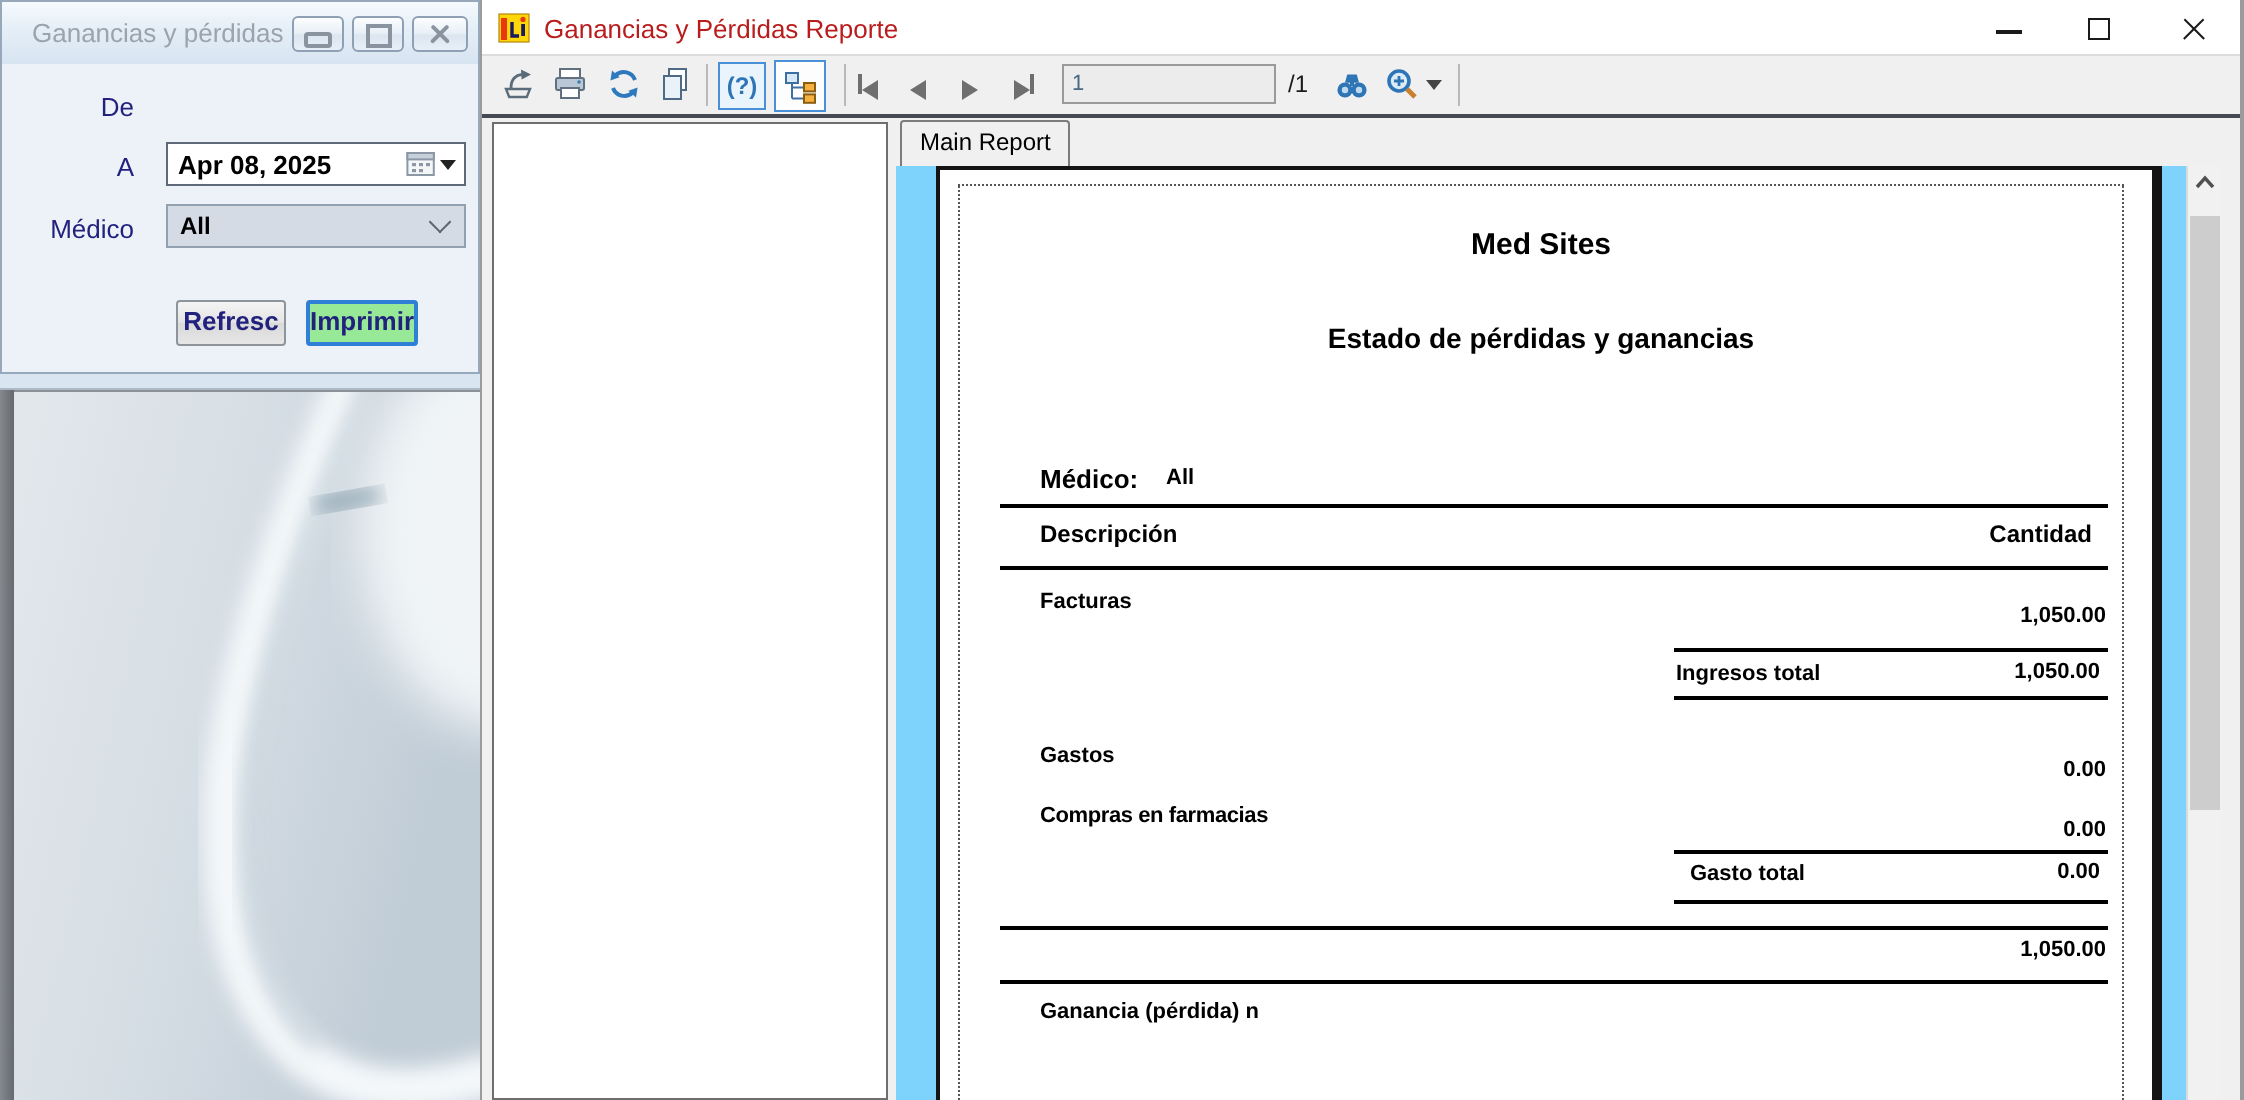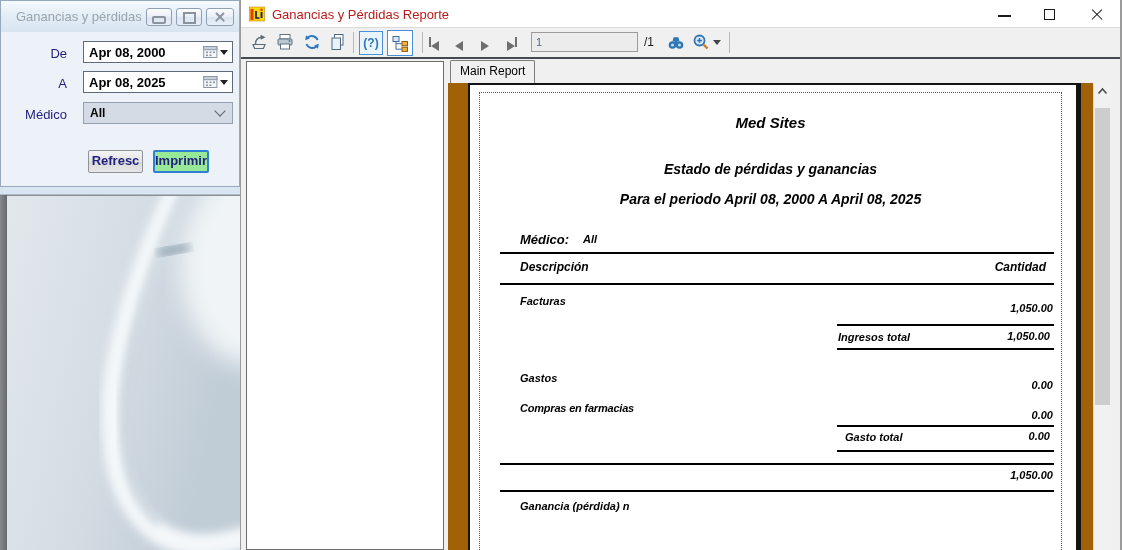--- a/index.html
+++ b/index.html
@@ -68,21 +68,21 @@
   .brand-wrap{position:absolute;right:11px;top:0;height:100%;display:flex;align-items:center;gap:7px;}
   .brand{font-size:11px;font-weight:bold;letter-spacing:.4px;color:#8F8F8F;}
   .dismiss{width:13px;height:13px;border:1px solid #A5A5A5;background:#F2F2F2;position:relative;box-sizing:border-box;}
   .dismiss i{position:absolute;left:2px;top:5px;width:7px;height:1.3px;background:#8A8A8A;}
   .dismiss i:first-child{transform:rotate(45deg);} .dismiss i:last-child{transform:rotate(-45deg);}
 
   .content{position:absolute;left:0;top:59px;right:0;bottom:0;background:#F0F0F0;}
   .grouptree{position:absolute;left:5px;top:2px;width:198px;bottom:0;background:#fff;border:1px solid #6E6E6E;box-sizing:border-box;}
   .tab{position:absolute;left:209px;top:1px;height:23px;box-sizing:border-box;padding:0 9px;background:#F0F0F0;
        border:1px solid #7C7C7C;border-bottom:none;border-radius:2px 2px 0 0;font-size:12px;line-height:21px;color:#000;}
-  .viewer{position:absolute;left:207px;top:24px;right:9px;bottom:0;background:#a16207;overflow:hidden;font-style:italic;}
+  .viewer{position:absolute;left:207px;top:24px;right:9px;bottom:0;background:#7dd3fc;overflow:hidden;}
   .page{position:absolute;left:20px;top:0;width:606px;bottom:-4px;background:#fff;
         border-left:2px solid #141414;border-right:5px solid #141414;border-top:2px solid #141414;}
   .dotted{position:absolute;left:9px;top:7px;width:583px;height:800px;border:1px dotted #555;box-sizing:border-box;}
   .rpt{position:absolute;color:#000;white-space:nowrap;}
   .rpt-center{left:9px;width:583px;text-align:center;}
   .rule{position:absolute;height:2px;background:#000;}
   .scrollbar{position:absolute;right:0;top:0;width:18px;bottom:0;background:#F1F1F1;border-left:1px solid #DADADA;box-sizing:border-box;}
   .sb-up{position:absolute;left:0;top:0;width:17px;height:17px;}
   .sb-thumb{position:absolute;left:1px;top:25px;width:15px;height:297px;background:#CDCDCD;}
 </style>
@@ -127,35 +127,20 @@
         </div>
       <div class="dlg-btn dlg-btn-close">
           <div class="g-close">
             <i></i>
             <i></i>
           </div>
         </div>
     </div>
 
     <span class="dlg-label" style="left:0;top:45px;">De</span>
-    <div class="combo" style="top:40px;">
-      <span class="val">Apr 08, 2000</span>
-      <svg class="cal" viewBox="0 0 15 14">
-        <rect x="0.7" y="1.5" width="13.2" height="11" fill="#F4F6F8" stroke="#8C98A6"></rect>
-        <rect x="0.7" y="1.5" width="13.2" height="3.2" fill="#C6D0DA" stroke="#8C98A6"></rect>
-        <g fill="#8C98A6">
-            <rect x="3" y="6.5" width="2" height="1.6"></rect>
-            <rect x="6.5" y="6.5" width="2" height="1.6"></rect>
-            <rect x="10" y="6.5" width="2" height="1.6"></rect>
-            <rect x="3" y="9.5" width="2" height="1.6"></rect>
-            <rect x="6.5" y="9.5" width="2" height="1.6"></rect>
-          </g>
-      </svg>
-      <span class="drop"></span>
-    </div>
 
     <span class="dlg-label" style="left:0;top:75px;">A</span>
     <div class="combo" style="top:70px;">
       <span class="val">Apr 08, 2025</span>
       <svg class="cal" viewBox="0 0 15 14">
         <rect x="0.7" y="1.5" width="13.2" height="11" fill="#F4F6F8" stroke="#8C98A6"></rect>
         <rect x="0.7" y="1.5" width="13.2" height="3.2" fill="#C6D0DA" stroke="#8C98A6"></rect>
         <g fill="#8C98A6">
             <rect x="3" y="6.5" width="2" height="1.6"></rect>
             <rect x="6.5" y="6.5" width="2" height="1.6"></rect>
@@ -261,21 +246,20 @@
     <div class="content">
       <div class="grouptree"></div>
       <div class="tab">Main Report</div>
 
       <div class="viewer">
         <div class="page">
           <div class="dotted"></div>
 
           <div class="rpt rpt-center" style="top:29px;font-size:15px;font-weight:bold;">Med Sites</div>
           <div class="rpt rpt-center" style="top:76px;font-size:14px;font-weight:bold;">Estado de pérdidas y ganancias</div>
-          <div class="rpt rpt-center" style="top:106px;font-size:14px;font-weight:bold;">Para el periodo April 08, 2000 A April 08, 2025</div>
 
           <div class="rpt" style="left:50px;top:147px;font-size:13px;font-weight:bold;">Médico:</div>
           <div class="rpt" style="left:113px;top:148px;font-size:11px;font-weight:bold;">All</div>
           <div class="rule" style="left:30px;top:167px;width:554px;"></div>
 
           <div class="rpt" style="left:50px;top:175px;font-size:12px;font-weight:bold;">Descripción</div>
           <div class="rpt" style="right:30px;top:175px;font-size:12px;font-weight:bold;">Cantidad</div>
           <div class="rule" style="left:30px;top:198px;width:554px;"></div>
 
           <div class="rpt" style="left:50px;top:210px;font-size:11px;font-weight:bold;">Facturas</div>

